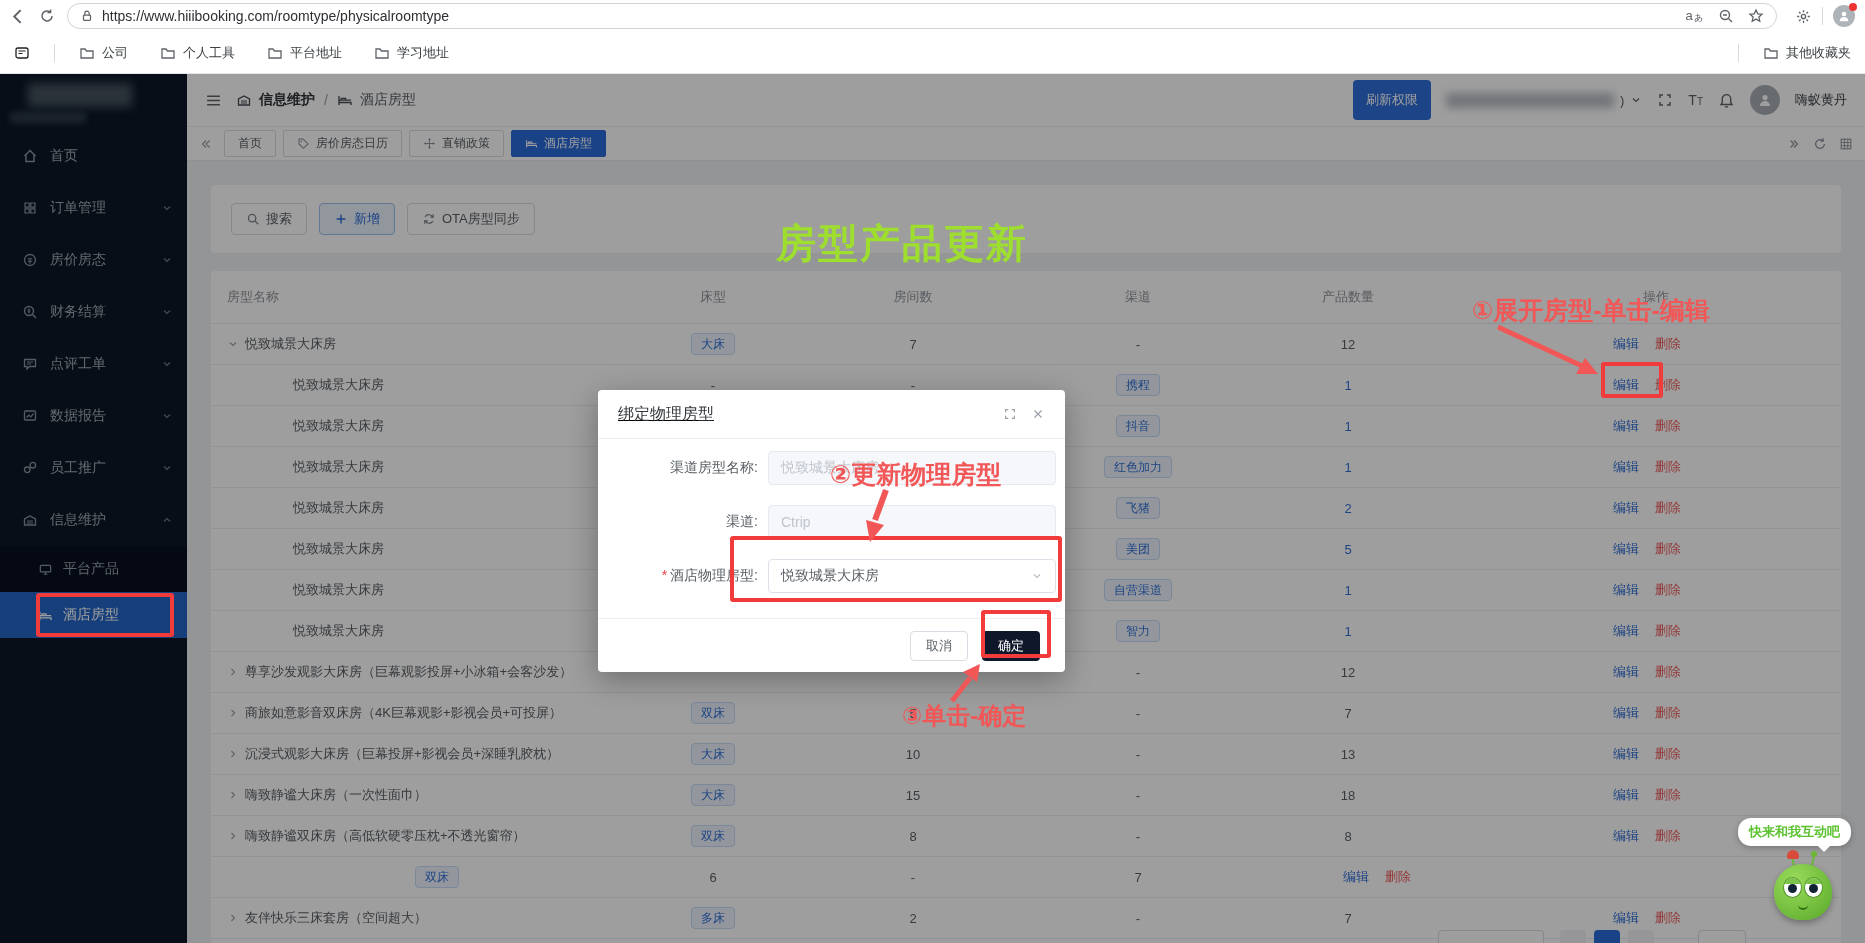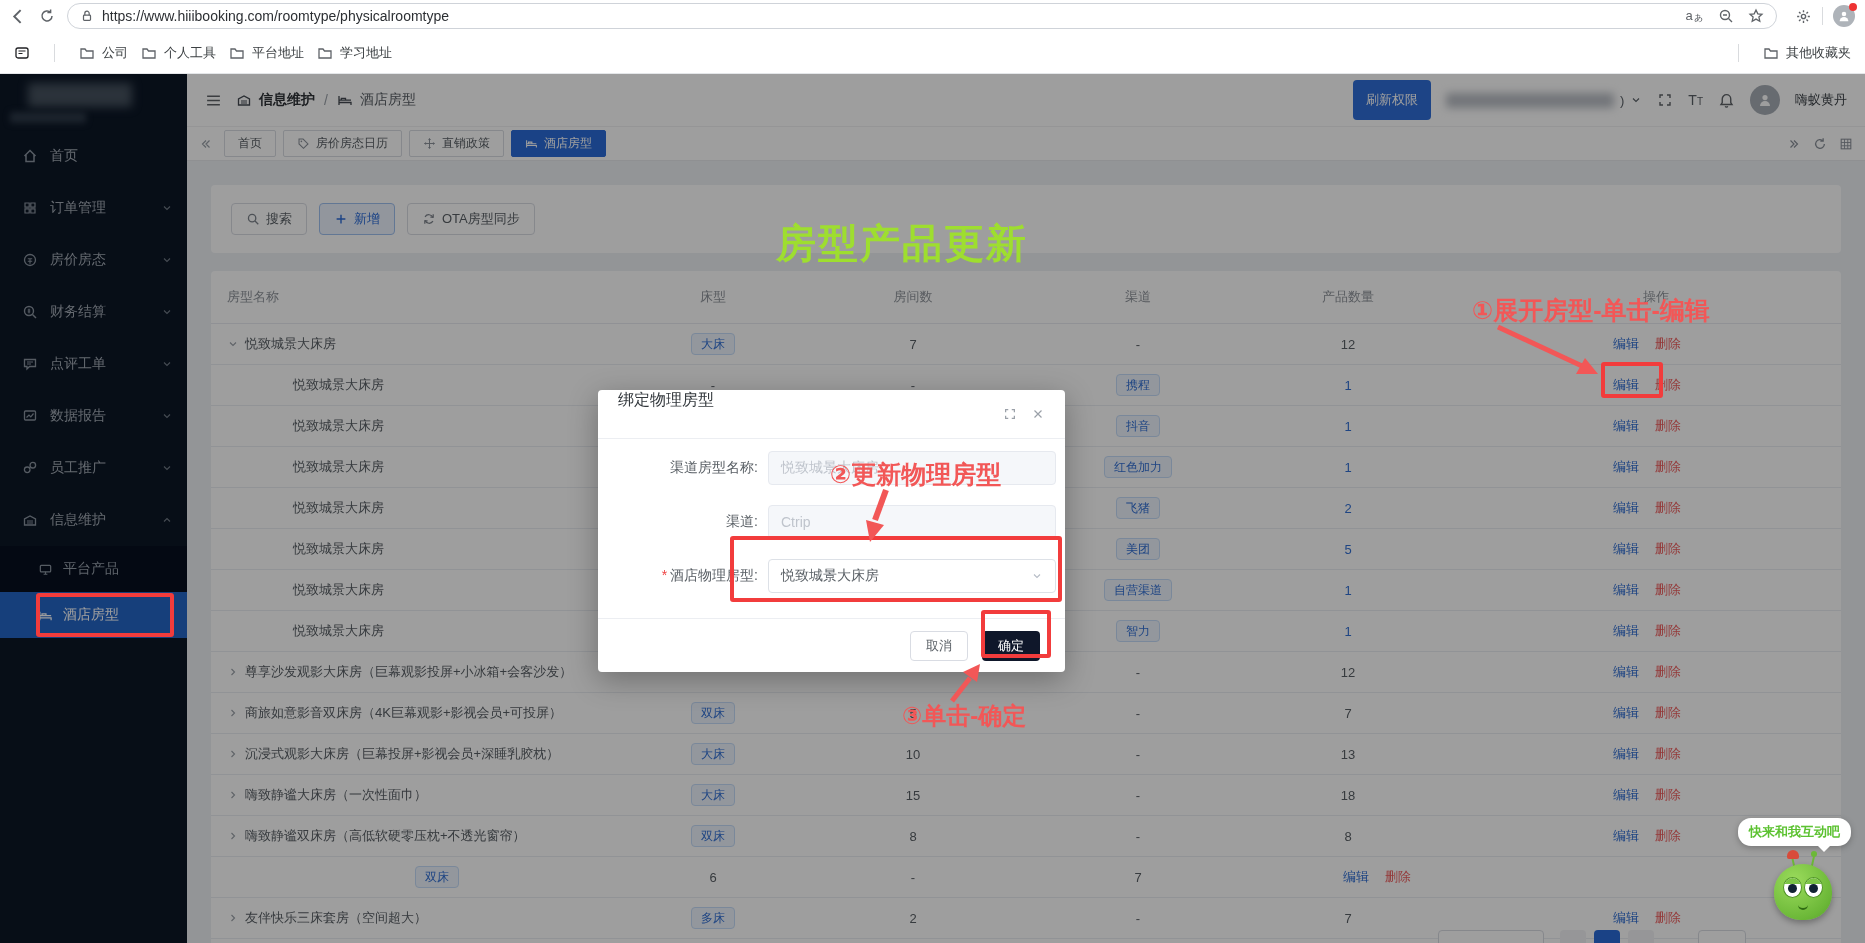--- a/index.html
+++ b/index.html
@@ -103,21 +103,21 @@
 
   
   .pgbox{position:absolute;z-index:10;box-sizing:border-box;border-radius:4px;}
   .pg-line{border:1px solid #d9dce3;background:#fff;}
   .pg-gray{background:#f2f3f5;}
   .pg-blue{background:#2b6bd8;}
 
   
   .modal{position:absolute;left:598px;top:316px;width:467px;height:282px;background:#fff;border-radius:4px;
          z-index:50;box-shadow:0 8px 30px rgba(0,0,0,.3);}
-  .modal-head{height:48px;display:flex;padding:0 20px;border-bottom:1px solid #eceef2;}
+  .modal-head{height:48px;display:flex;align-items:center;padding:0 20px;border-bottom:1px solid #eceef2;text-decoration:underline;}
   .modal-title{font-size:16px;color:#33383d;}
   .modal-head-ics{margin-left:auto;display:flex;gap:14px;color:#9aa0a8;}
   .modal-body{padding-top:12px;}
   .f-row{display:flex;align-items:center;margin-bottom:20px;}
   .f-label{width:160px;text-align:right;padding-right:10px;font-size:14px;color:#5a6066;white-space:nowrap;}
   .f-label .req{color:#ef4444;margin-right:3px;}
   .inp{width:288px;height:34px;border:1px solid #dde1e7;border-radius:4px;display:flex;align-items:center;
        padding:0 12px;font-size:14px;color:#5a6066;background:#fff;box-sizing:border-box;}
   .inp.disabled{background:#f5f7fa;border-color:#e6e9ef;color:#bfc4cc;}
   .inp .chev{margin-left:auto;color:#b6bcc6;}
@@ -210,21 +210,21 @@
 </div>
 
 <div class="bookmarks-bar">
   <span class="icon bm-first">
       <svg width="16" height="16" viewBox="0 0 16 16">
         <rect x="2" y="3" width="12" height="10" rx="2" fill="none" stroke="currentColor" stroke-width="1.3"></rect>
         <path d="M4.5 6h7M4.5 8.5h4" stroke="currentColor" stroke-width="1.2"></path>
       </svg>
     </span>
   <span class="v-div"></span>
-  <span id="bm-list" style="display:flex;gap:13px;">
+  <span id="bm-list" style="display:flex;gap:32px;">
       <span class="bm-item">
         <span class="icon">
           <svg width="16" height="16" viewBox="0 0 16 16">
             <path d="M2 4h4l1.5 2H14v7H2z" fill="none" stroke="currentColor" stroke-width="1.3"></path>
           </svg>
         </span>
         <span>公司</span>
       </span>
       <span class="bm-item">
         <span class="icon">

